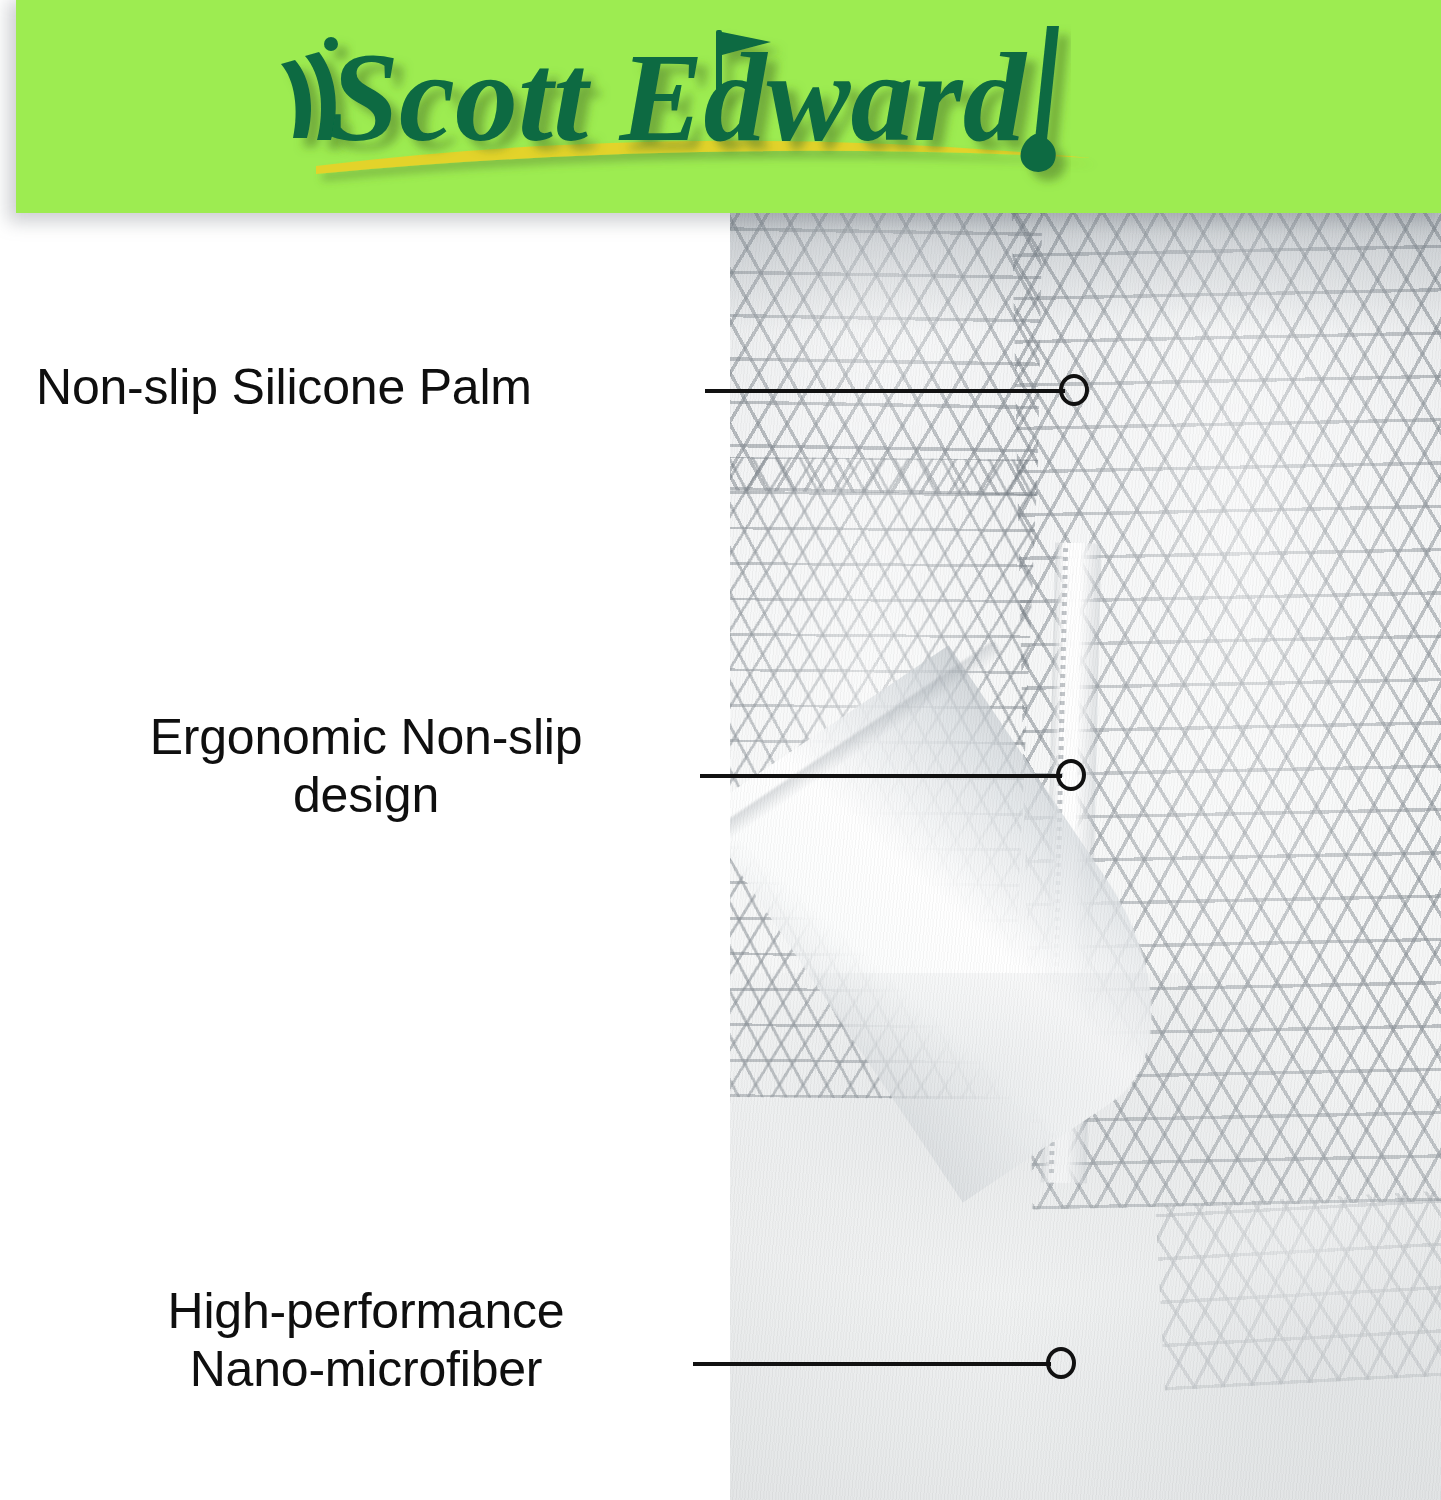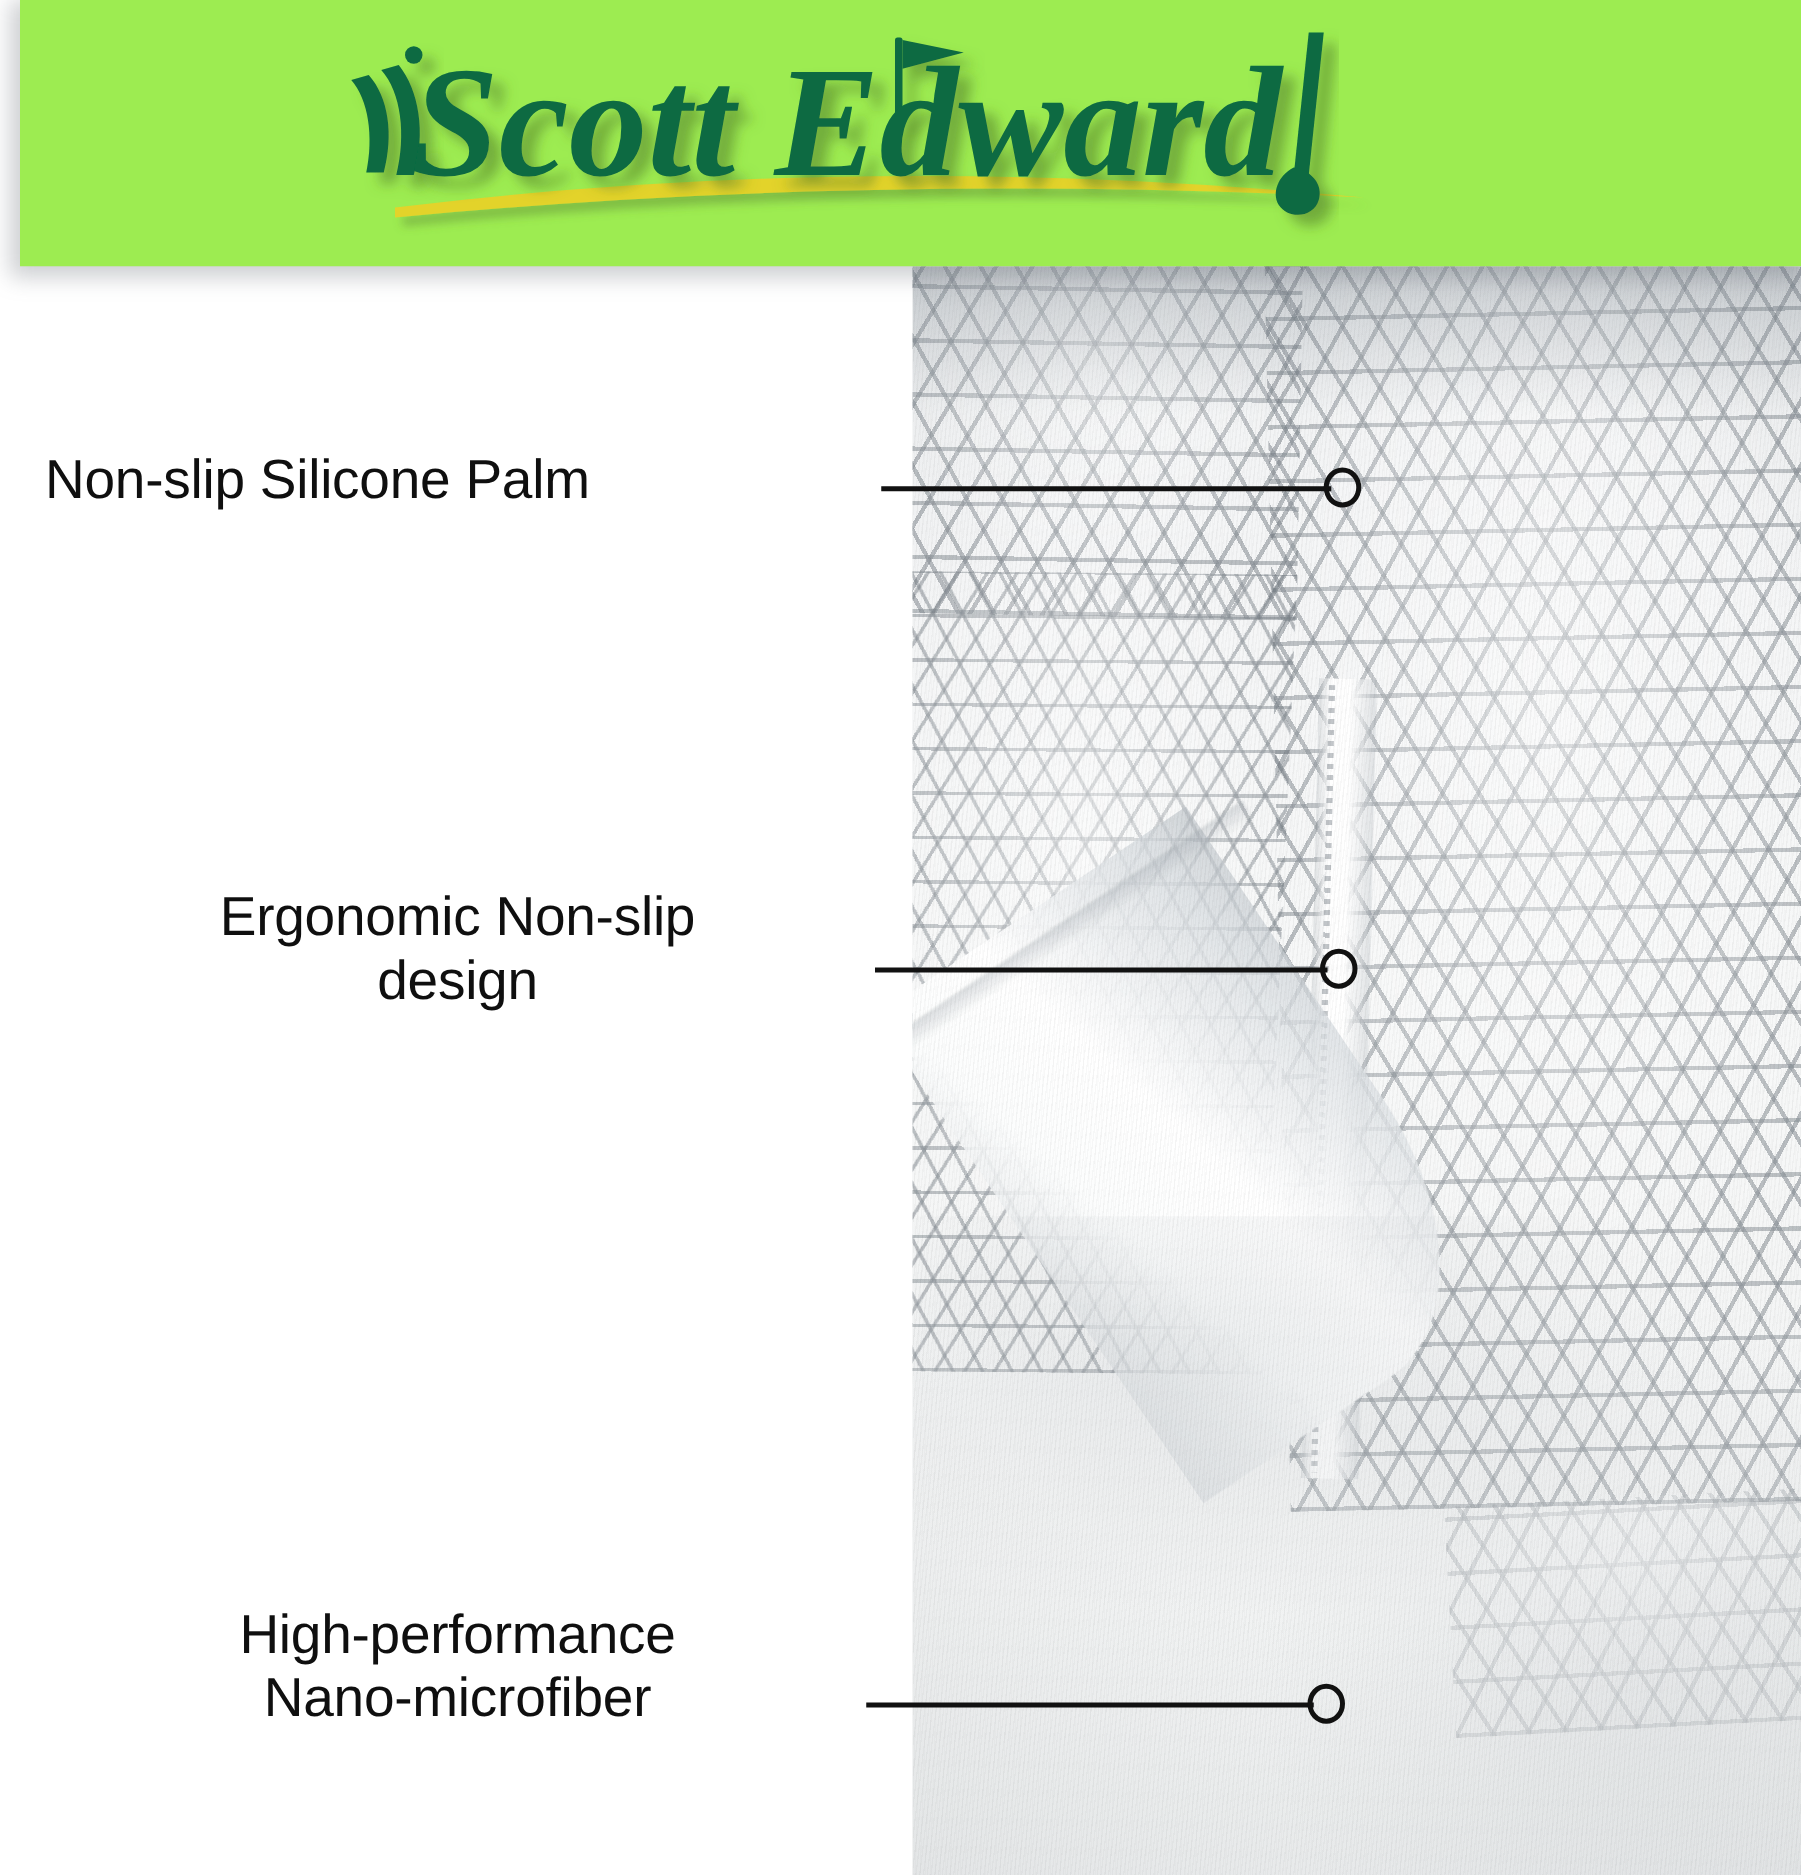--- a/index.html
+++ b/index.html
@@ -218,21 +218,21 @@
     width: 900px;
     height: 205px;
   }
 
   
   .callout-label {
     position: absolute;
     color: #0f0f0f;
     font-family: "Liberation Sans", sans-serif;
     font-weight: 400;
-    font-size: 44px;
+    font-size: 50px;
     line-height: 1.16;
     letter-spacing: -0.2px;
     white-space: pre-line;
   }
   #label-0 {
     left: 36px;
     top: 358px;
     width: 660px;
     text-align: left;
   }

